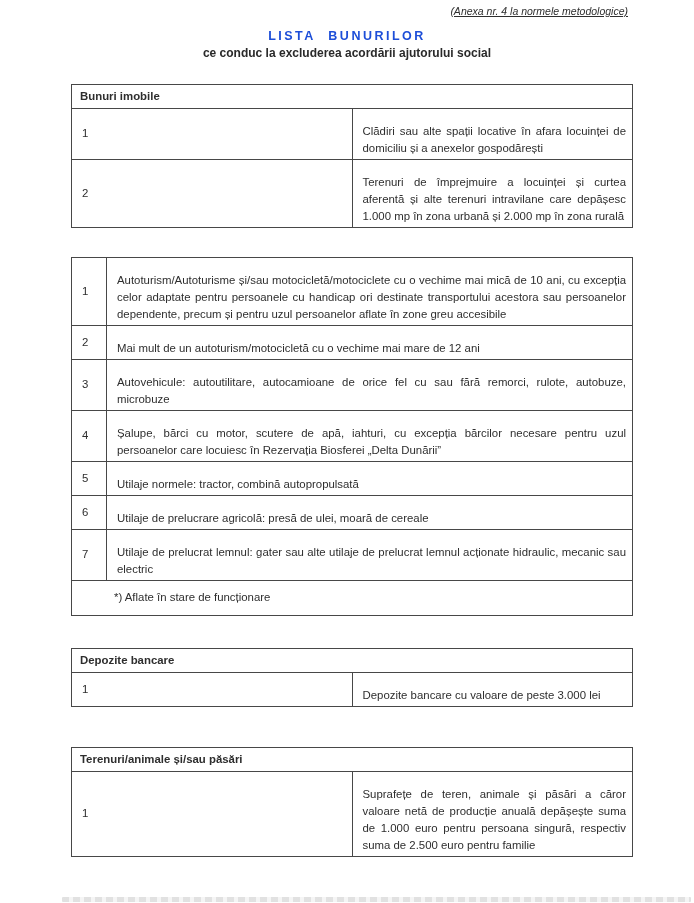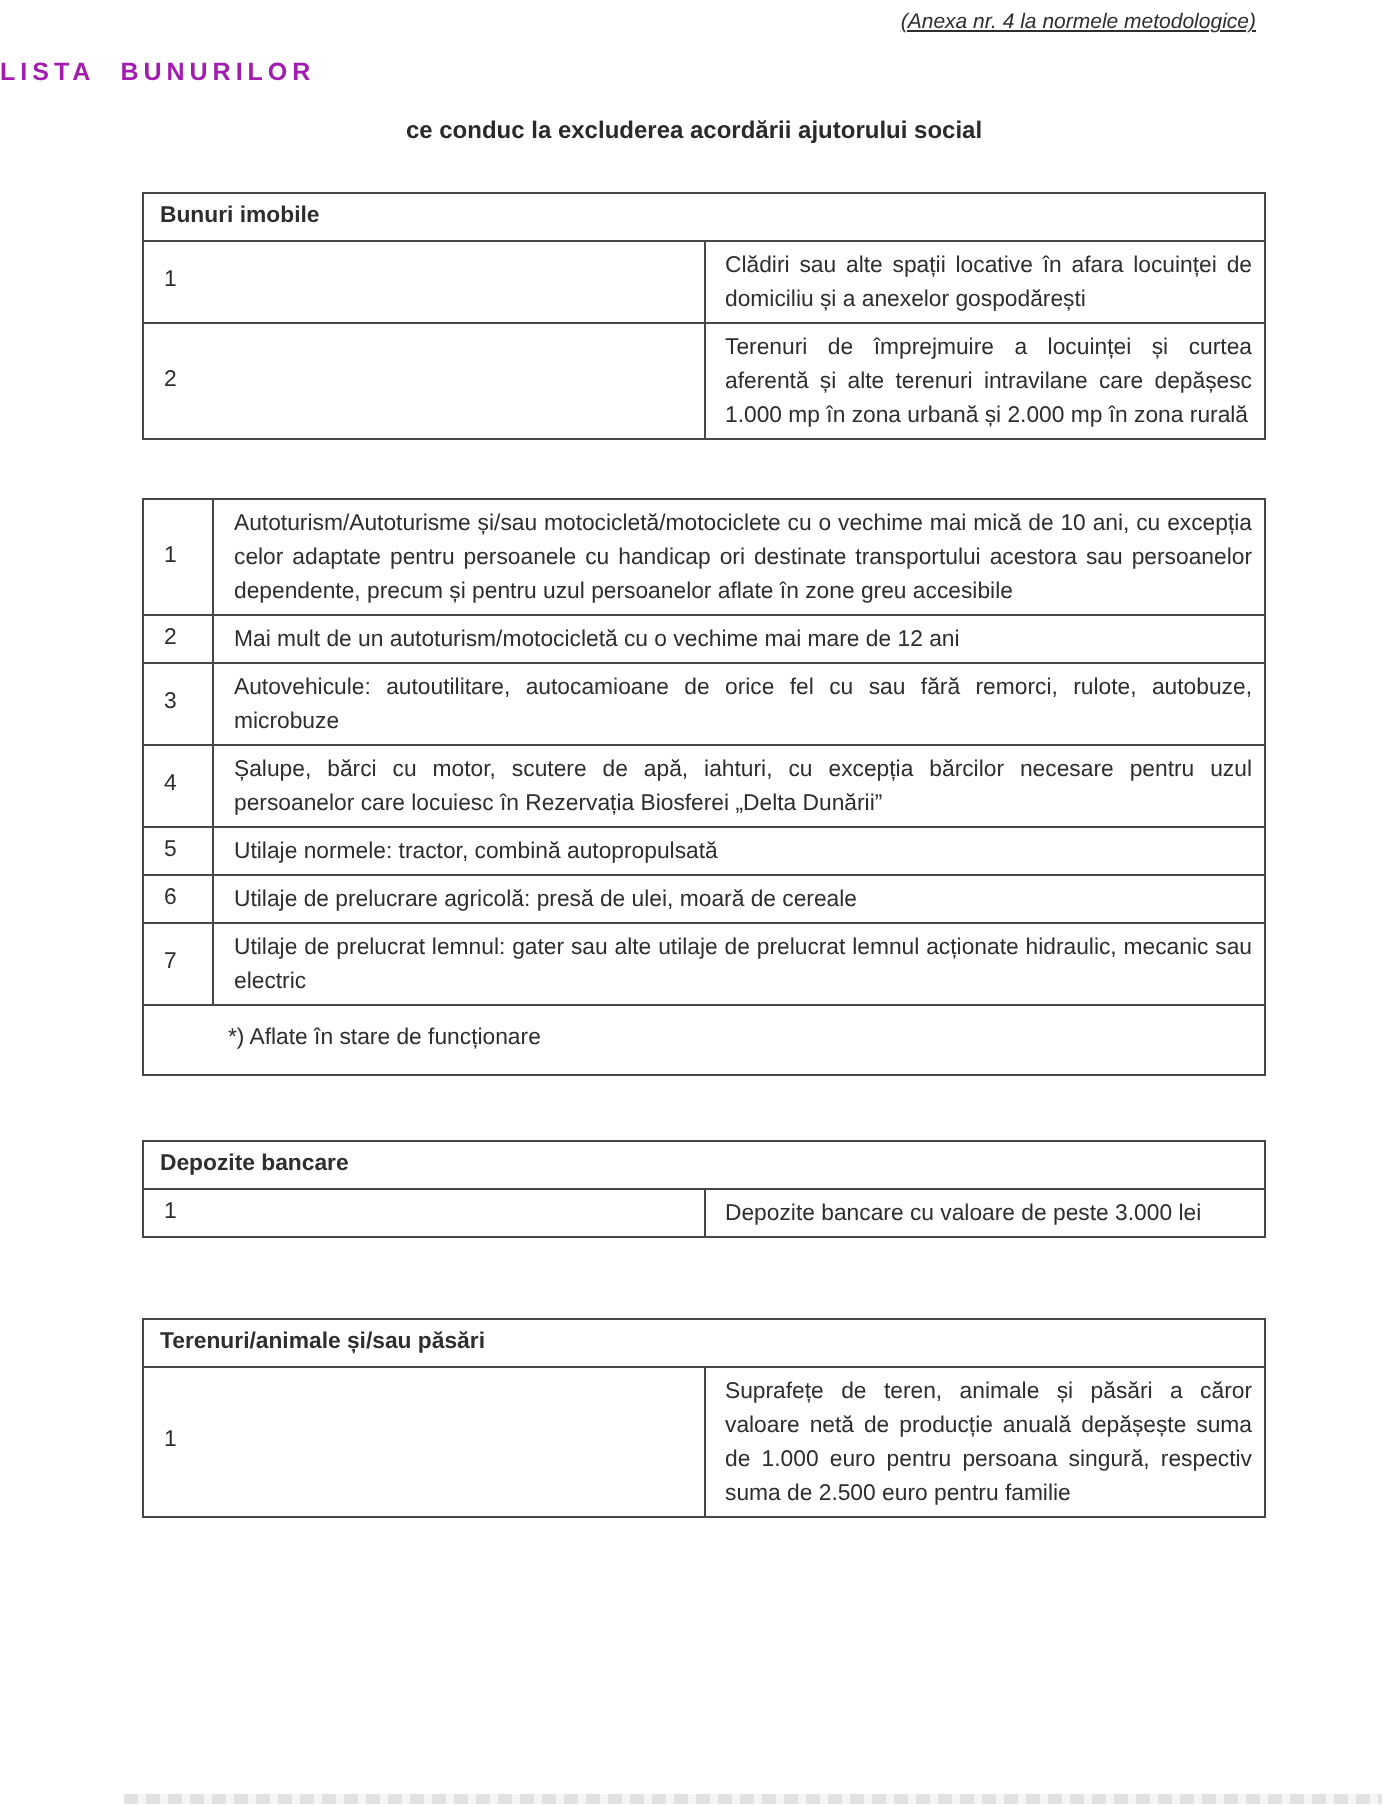--- a/index.html
+++ b/index.html
@@ -15,28 +15,29 @@
     padding: 5px 66px 0 0;
     text-align: right;
     font-style: italic;
     font-size: 10.5px;
     line-height: 12.5px;
   }
   .anexa-line1 { font-weight: bold; text-decoration: underline; }
   .anexa-line2 { text-decoration: underline; }
   .title {
     margin-top: 11px;
+    text-align: center;
     font-weight: bold;
     font-size: 12.5px;
     letter-spacing: 2.5px;
     word-spacing: 7px;
-    color: #a21caf;
+    color: #1d4ed8;
   }
   .subtitle {
-    margin-top: 15px;
+    margin-top: 3px;
     text-align: center;
     font-weight: bold;
     font-size: 12px;
     color: #2a2a2a;
   }
   table.doc-table {
     border-collapse: collapse;
     margin-left: 71px;
     width: 562px;
     table-layout: fixed;
@@ -52,21 +53,21 @@
     font-size: 12px;
     padding: 3px 6px 3px 8px;
     height: 22px;
   }
   td.num {
     width: 35px;
     padding: 2px 2px 2px 10px;
     height: 21px;
   }
   td.txt {
-    padding: 4px 6px 2px 10px;
+    padding: 14px 6px 2px 10px;
     text-align: justify;
   }
   td.fnote {
     font-size: 9.5px;
     padding: 8px 6px 9px 42px;
     line-height: 11px;
   }
   .t1 { margin-top: 24px; }
   .t2 { margin-top: 29px; }
   .t3 { margin-top: 32px; }

